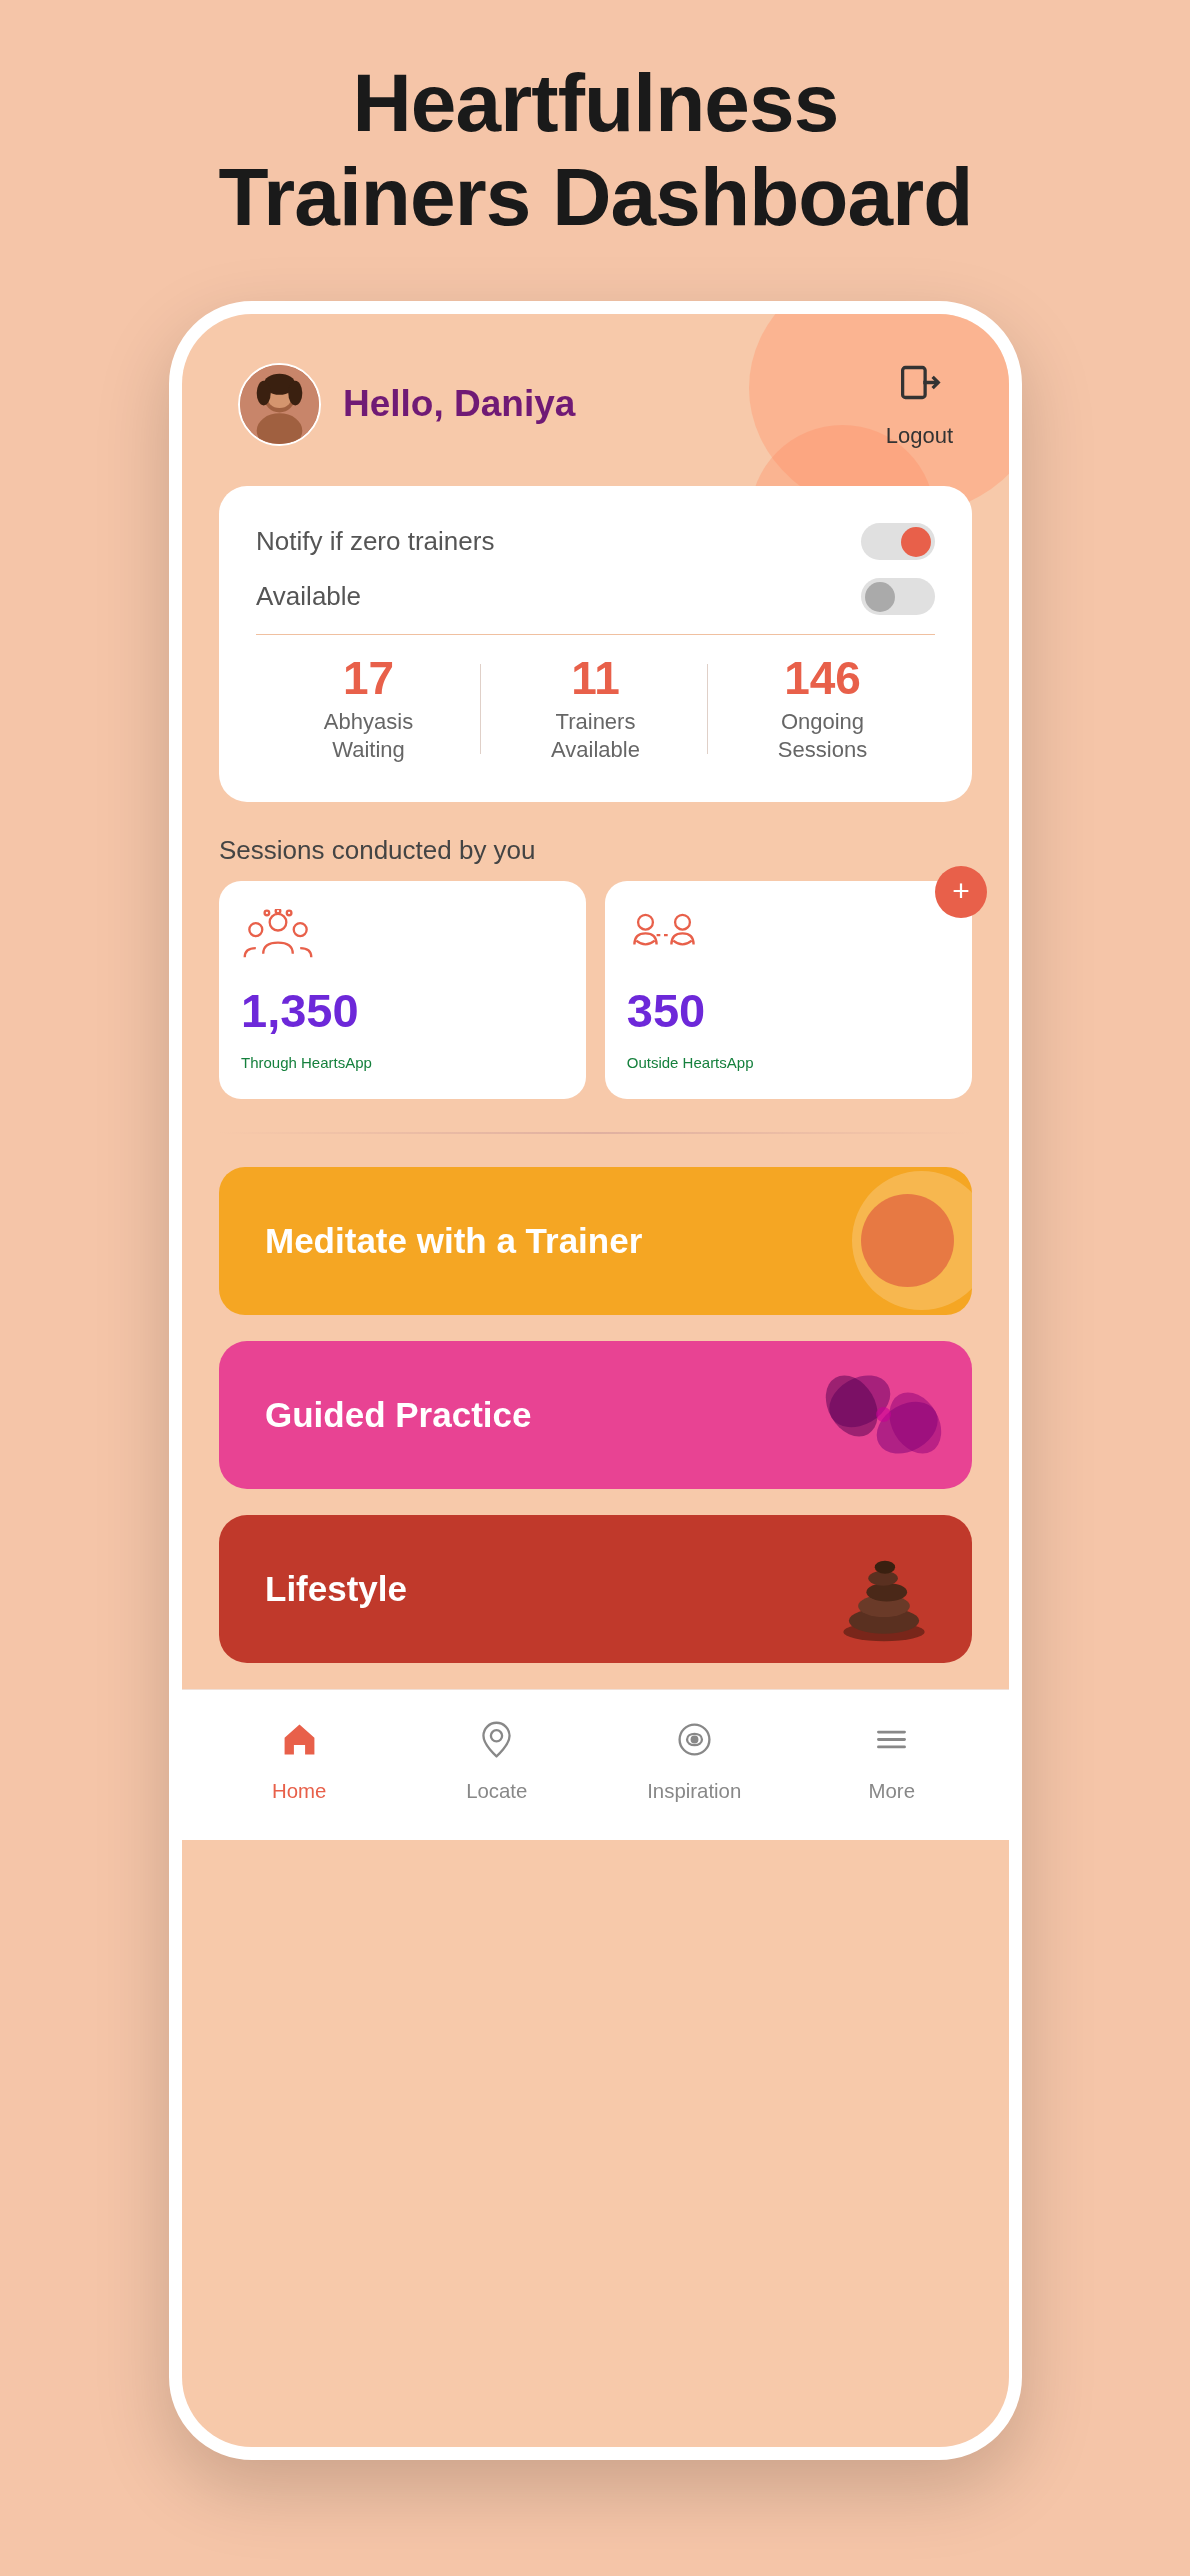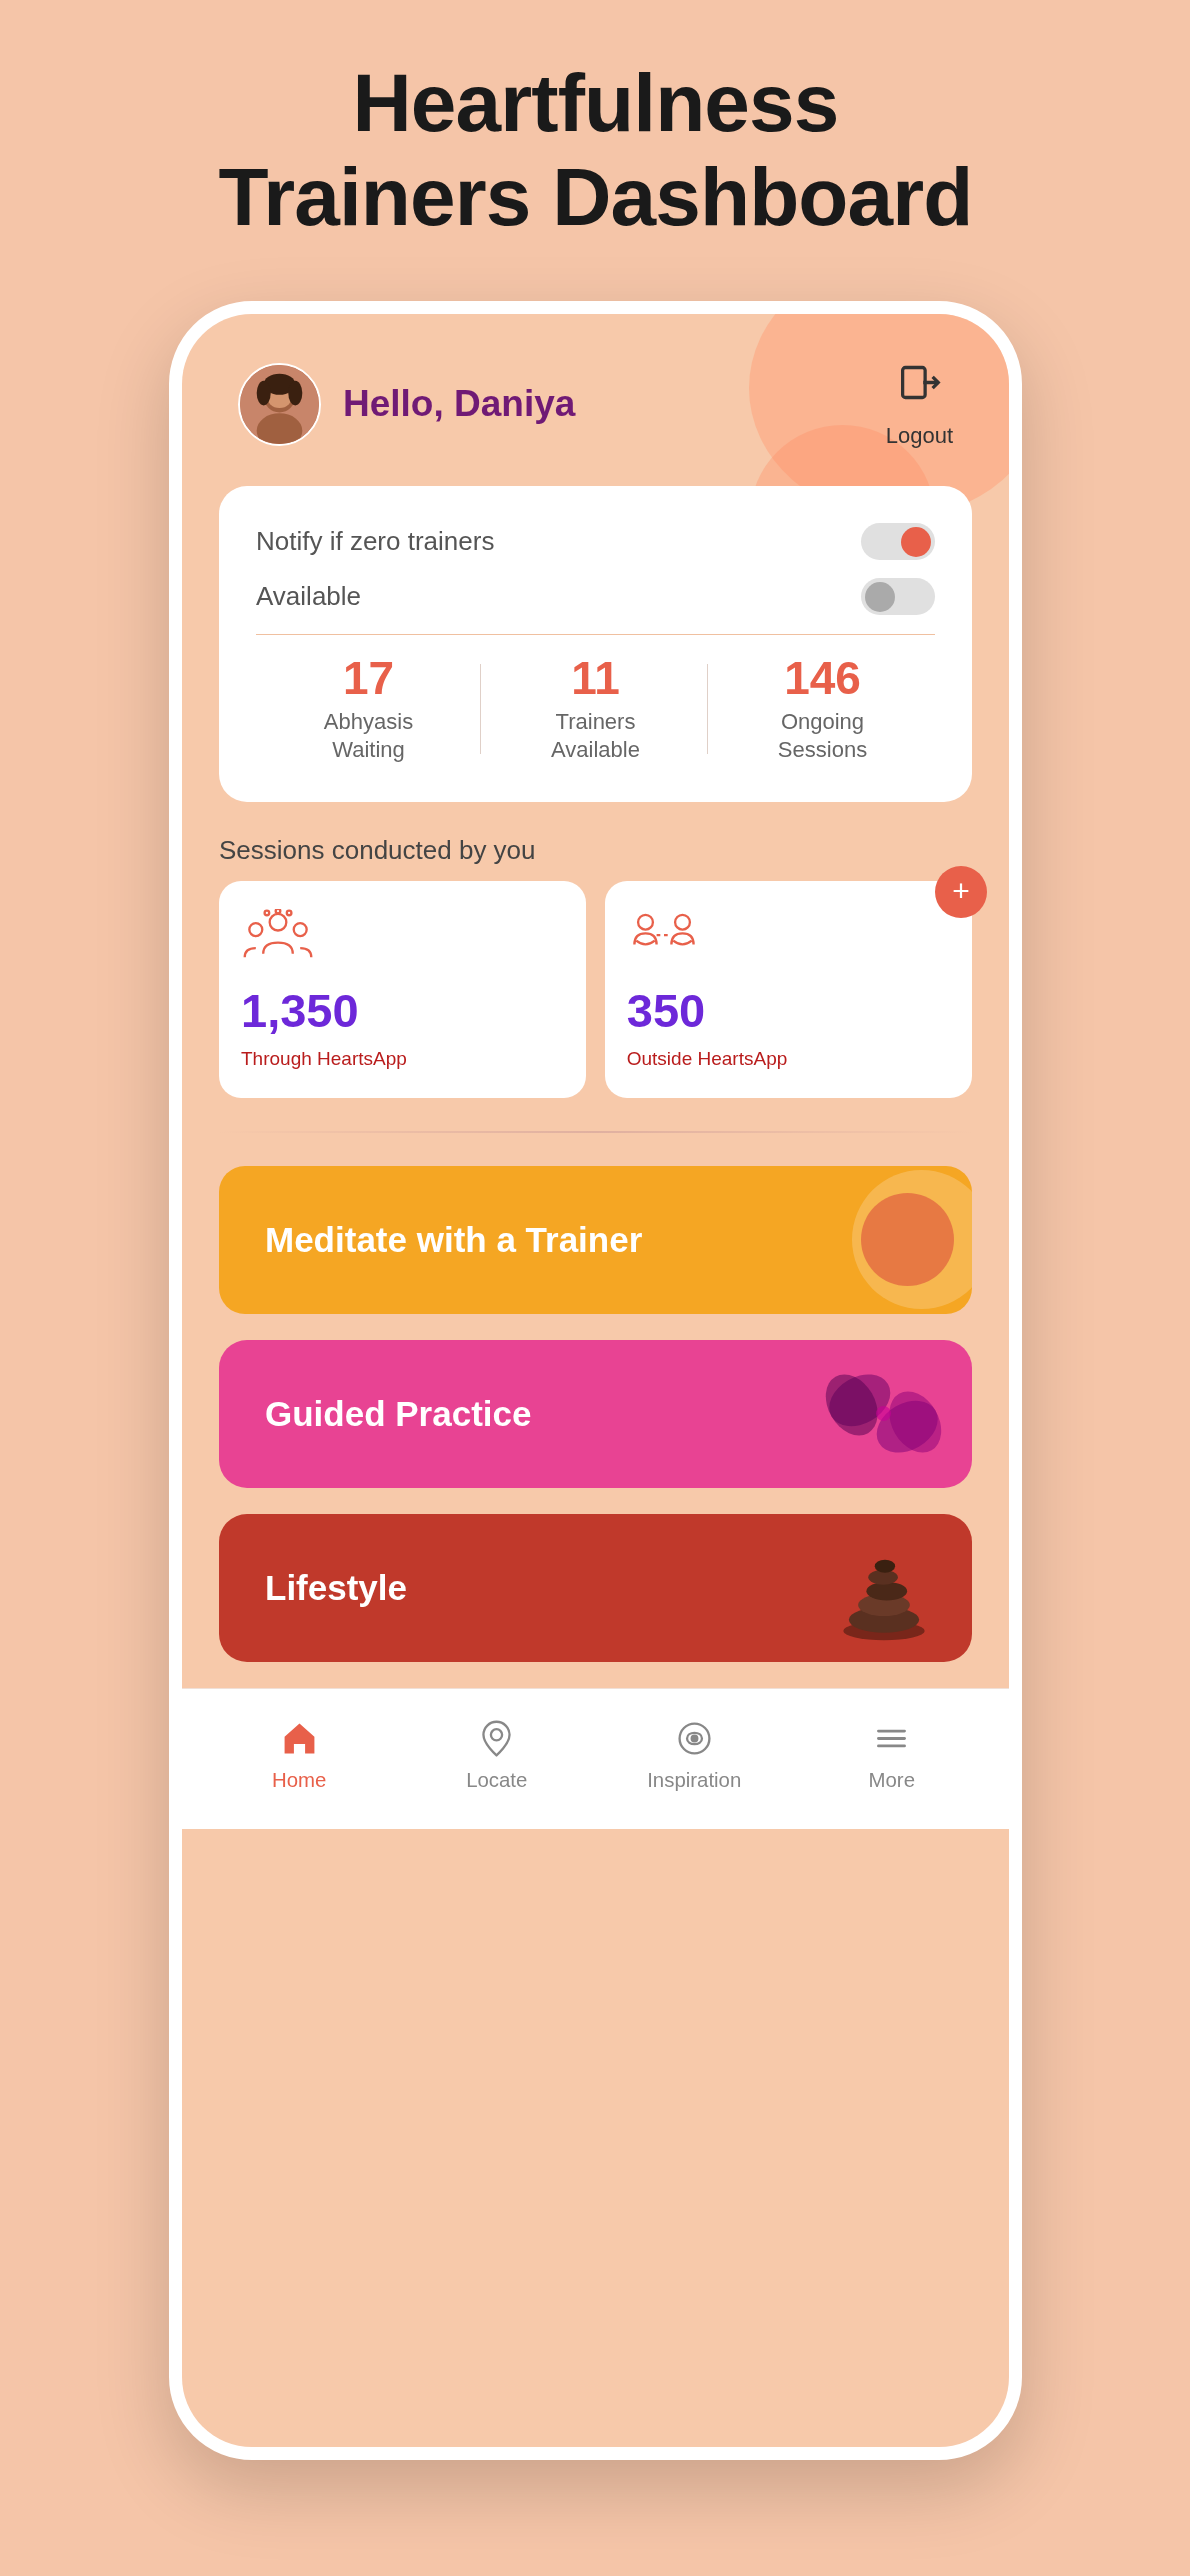--- a/index.html
+++ b/index.html
@@ -264,23 +264,23 @@
     }
 
     .session-number {
       font-size: 47px;
       font-weight: 800;
       color: #6d28d9;
       display: block;
     }
 
     .session-label {
-      font-size: 19px;
-      color: #b91c1c;
-      margin-top: 10px;
+      font-size: 15px;
+      color: #15803d;
+      margin-top: 16px;
     }
 
     .add-btn {
       position: absolute;
       top: -15px;
       right: -15px;
       width: 52px;
       height: 52px;
       background: #e8604a;
       border-radius: 50%;
@@ -393,21 +393,21 @@
       padding: 26px 18.5px 37px;
       border-top: 0.9px solid #f0e0d8;
       position: relative;
       z-index: 10;
     }
 
     .nav-item {
       display: flex;
       flex-direction: column;
       align-items: center;
-      gap: 6px;
+      gap: 16px;
       cursor: pointer;
       border: none;
       background: none;
       flex: 1;
     }
 
     .nav-icon {
       width: 48px;
       height: 48px;
       display: flex;

